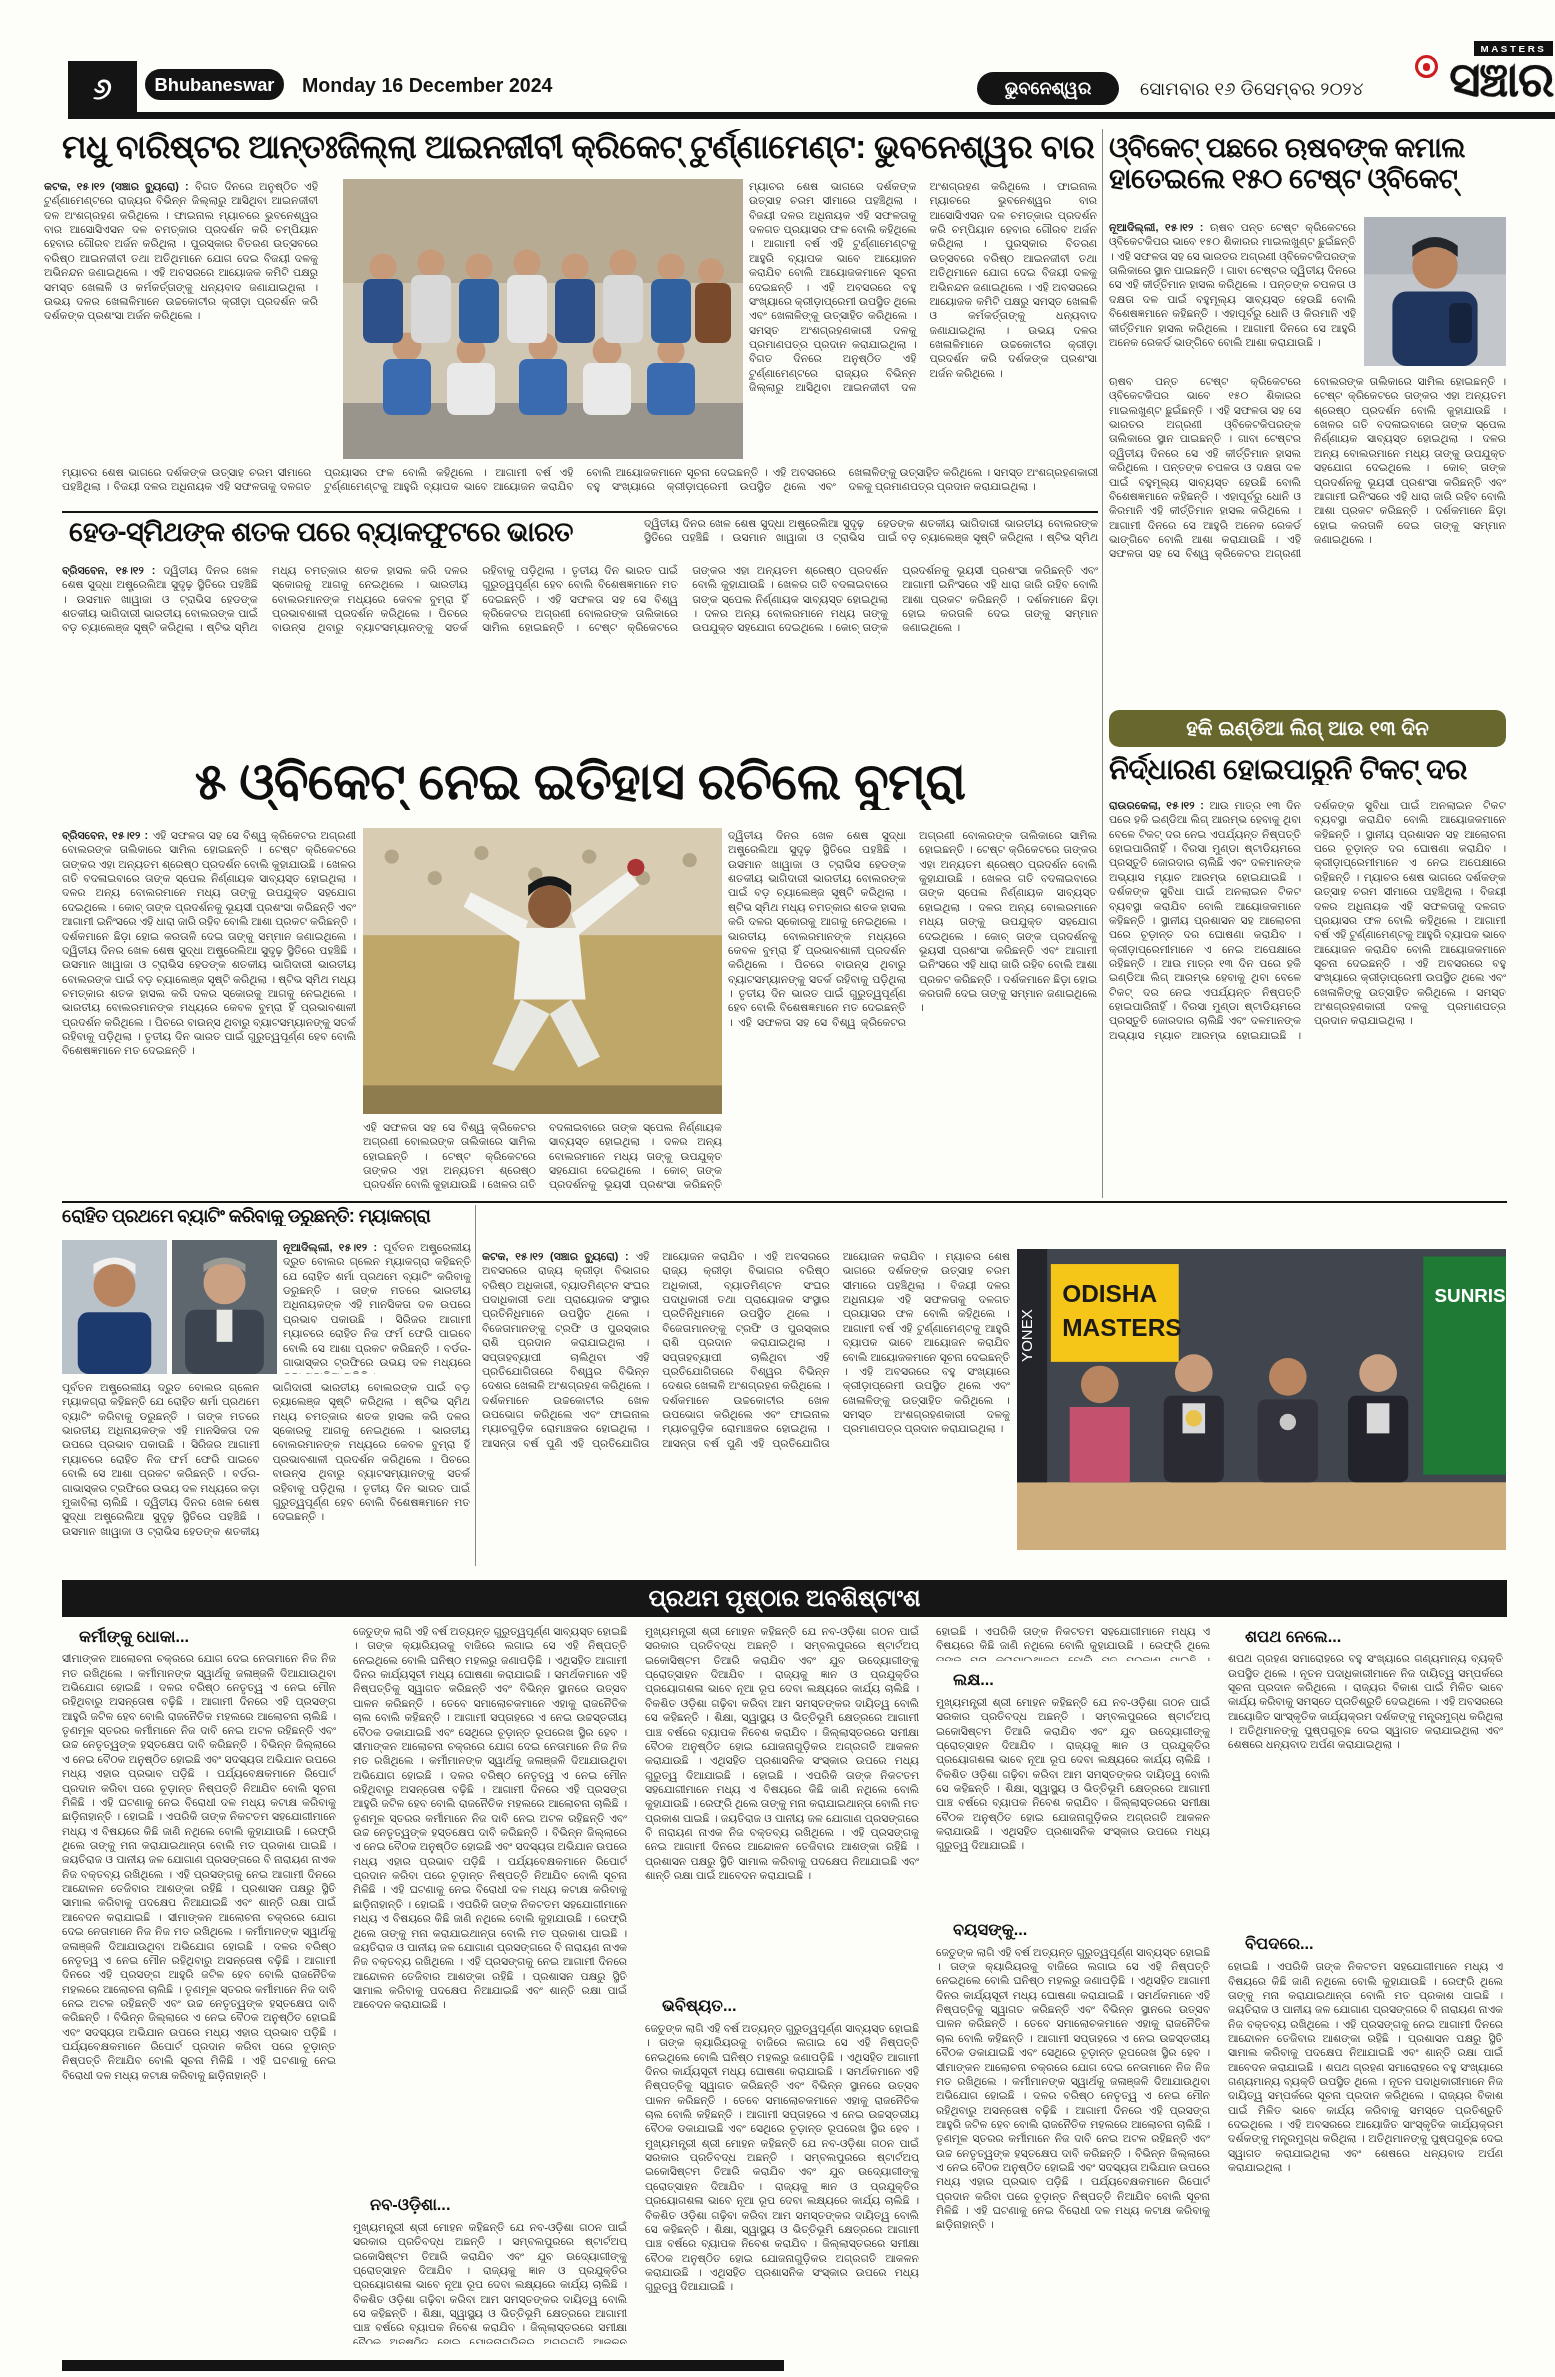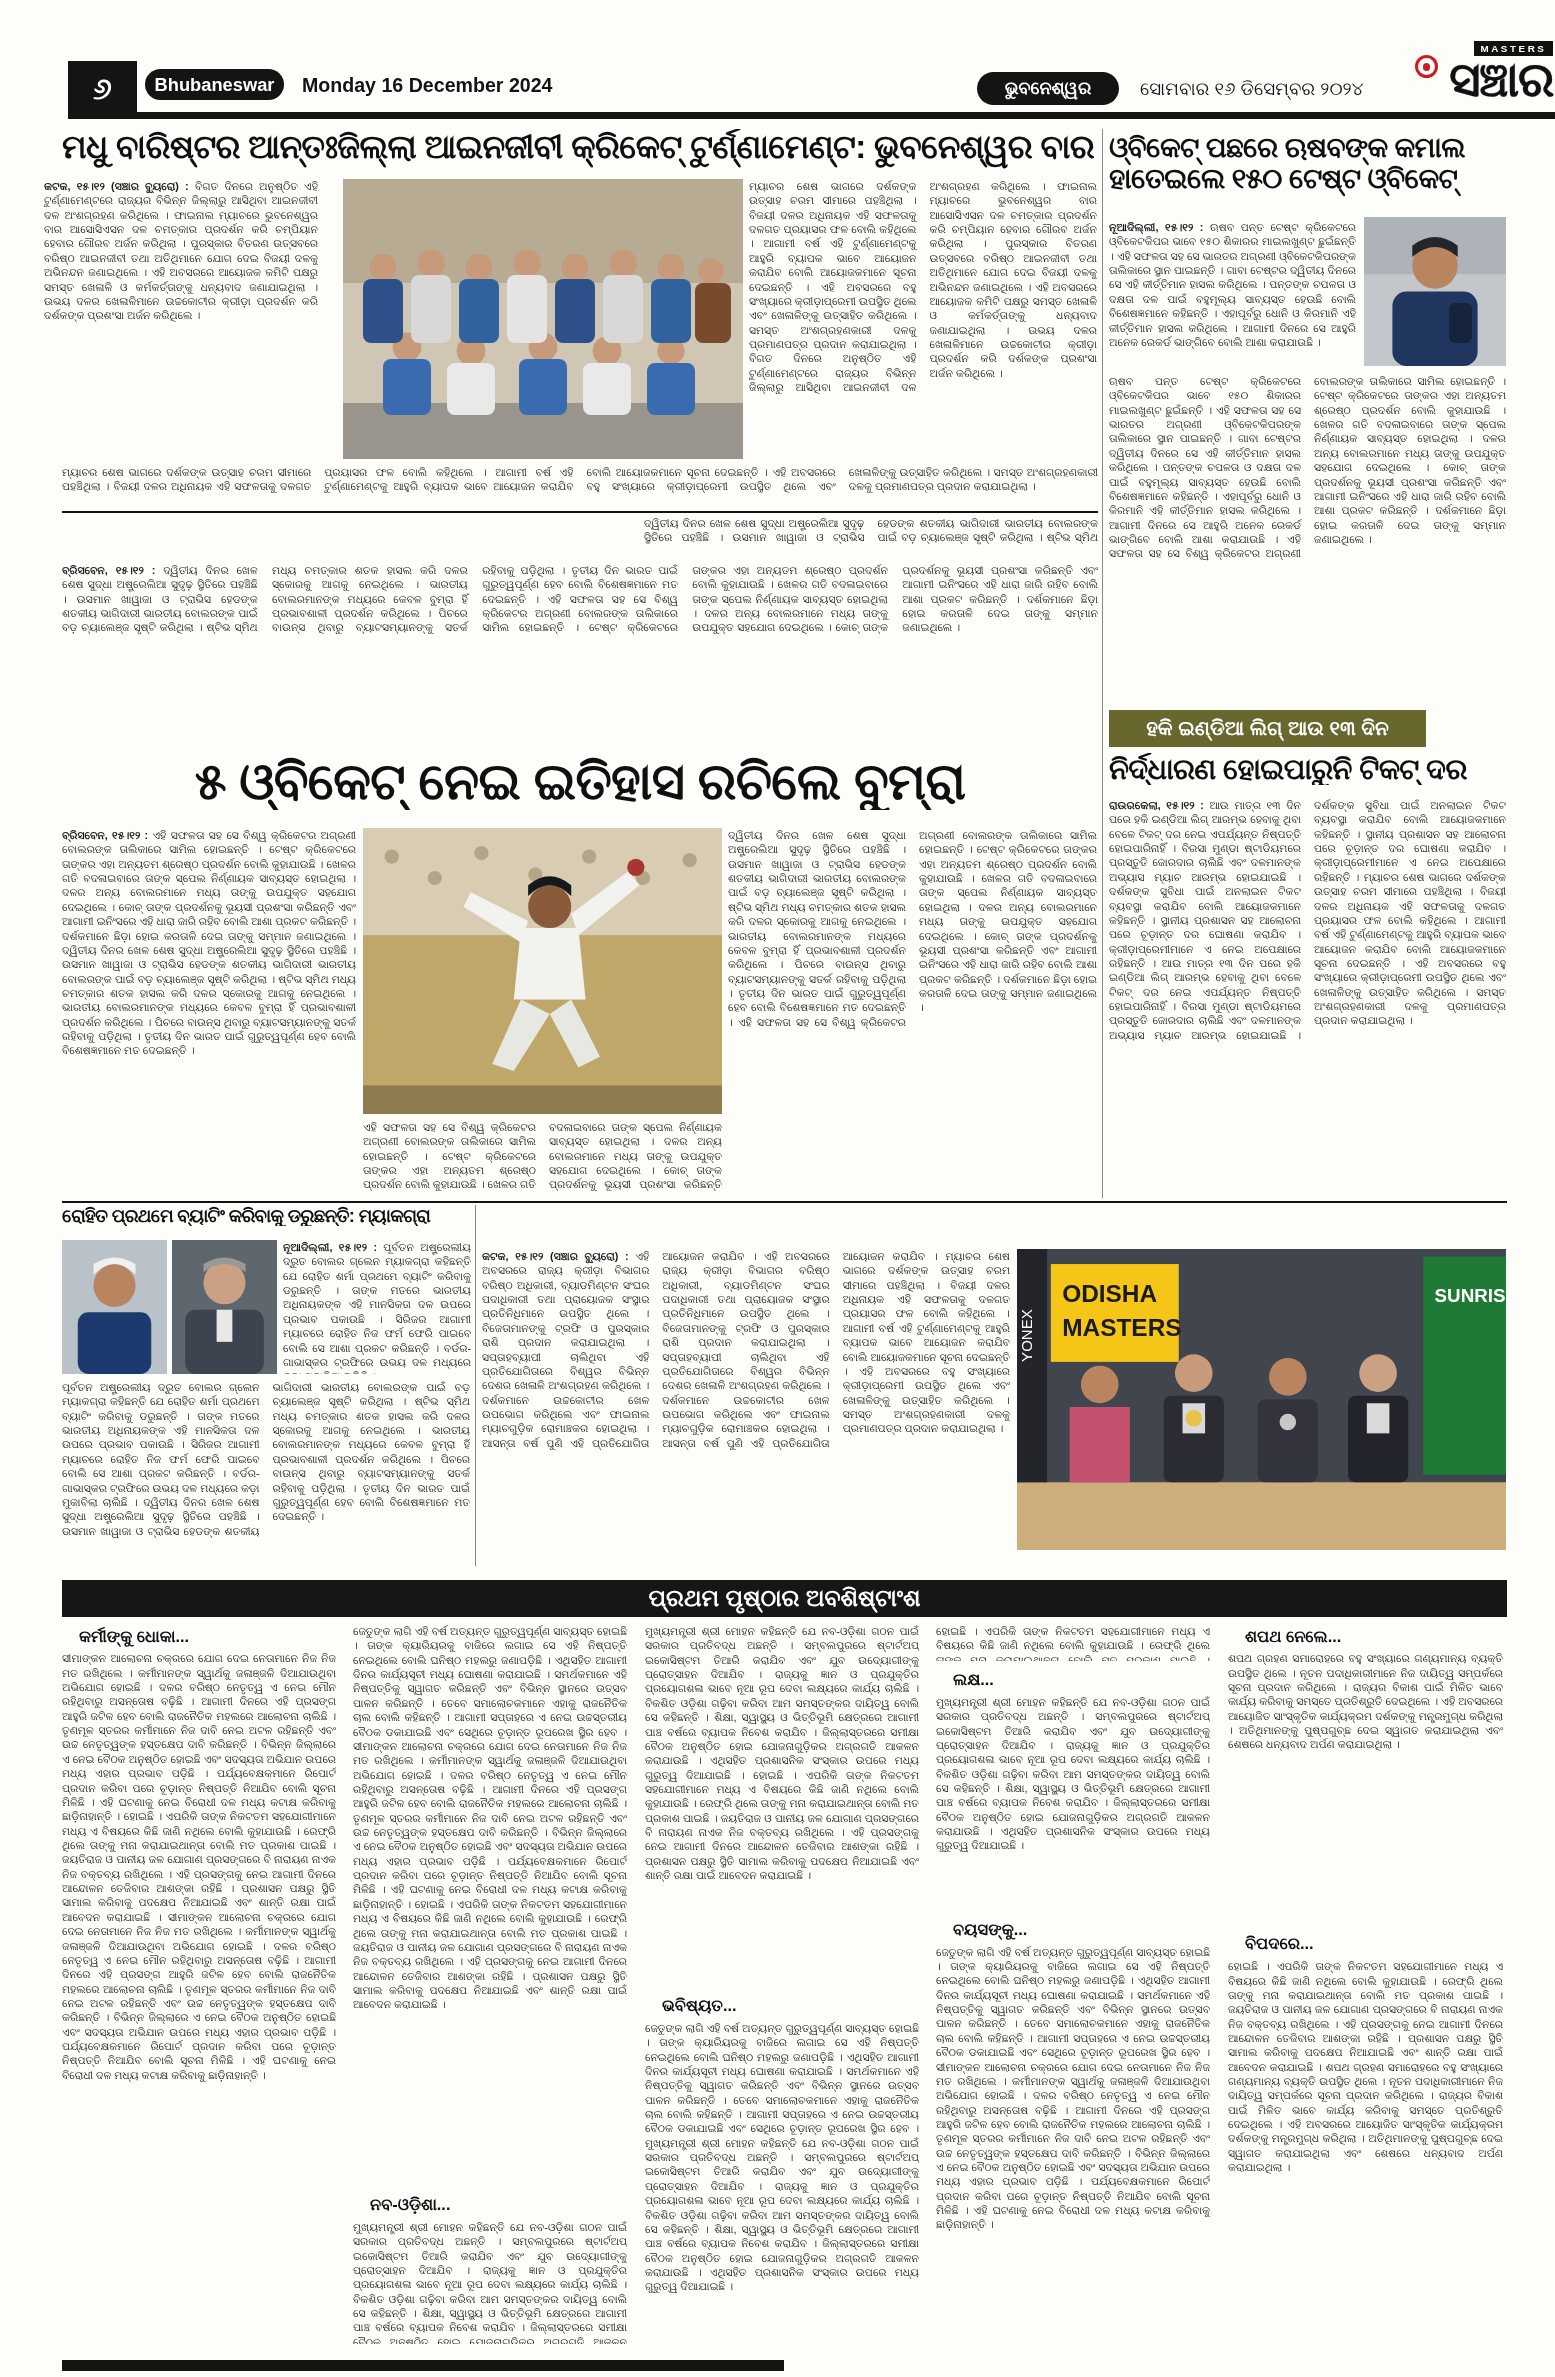--- a/index.html
+++ b/index.html
@@ -134,20 +134,21 @@
   <div class="abs body-txt" style="left:1109px;top:220px;width:247px;height:146px;">
     <span class="dl">ନୂଆଦିଲ୍ଲୀ, ୧୫।୧୨ :</span>
     <span>ଋଷବ ପନ୍ତ ଟେଷ୍ଟ କ୍ରିକେଟରେ ଓ୍ବିକେଟକିପର ଭାବେ ୧୫୦ ଶିକାରର ମାଇଲଖୁଣ୍ଟ ଛୁଇଁଛନ୍ତି । ଏହି ସଫଳତା ସହ ସେ ଭାରତର ଅଗ୍ରଣୀ ଓ୍ବିକେଟକିପରଙ୍କ ତାଲିକାରେ ସ୍ଥାନ ପାଇଛନ୍ତି । ଗାବା ଟେଷ୍ଟର ଦ୍ୱିତୀୟ ଦିନରେ ସେ ଏହି କୀର୍ତ୍ତିମାନ ହାସଲ କରିଥିଲେ । ପନ୍ତଙ୍କ ଚପଳତା ଓ ଦକ୍ଷତା ଦଳ ପାଇଁ ବହୁମୂଲ୍ୟ ସାବ୍ୟସ୍ତ ହେଉଛି ବୋଲି ବିଶେଷଜ୍ଞମାନେ କହିଛନ୍ତି । ଏହାପୂର୍ବରୁ ଧୋନି ଓ କିରମାନି ଏହି କୀର୍ତ୍ତିମାନ ହାସଲ କରିଥିଲେ । ଆଗାମୀ ଦିନରେ ସେ ଆହୁରି ଅନେକ ରେକର୍ଡ ଭାଙ୍ଗିବେ ବୋଲି ଆଶା କରାଯାଉଛି ।</span>
   </div>
   <div class="abs body-txt cols2" style="left:1109px;top:374px;width:397px;height:327px;">
     <span>ଋଷବ ପନ୍ତ ଟେଷ୍ଟ କ୍ରିକେଟରେ ଓ୍ବିକେଟକିପର ଭାବେ ୧୫୦ ଶିକାରର ମାଇଲଖୁଣ୍ଟ ଛୁଇଁଛନ୍ତି । ଏହି ସଫଳତା ସହ ସେ ଭାରତର ଅଗ୍ରଣୀ ଓ୍ବିକେଟକିପରଙ୍କ ତାଲିକାରେ ସ୍ଥାନ ପାଇଛନ୍ତି । ଗାବା ଟେଷ୍ଟର ଦ୍ୱିତୀୟ ଦିନରେ ସେ ଏହି କୀର୍ତ୍ତିମାନ ହାସଲ କରିଥିଲେ । ପନ୍ତଙ୍କ ଚପଳତା ଓ ଦକ୍ଷତା ଦଳ ପାଇଁ ବହୁମୂଲ୍ୟ ସାବ୍ୟସ୍ତ ହେଉଛି ବୋଲି ବିଶେଷଜ୍ଞମାନେ କହିଛନ୍ତି । ଏହାପୂର୍ବରୁ ଧୋନି ଓ କିରମାନି ଏହି କୀର୍ତ୍ତିମାନ ହାସଲ କରିଥିଲେ । ଆଗାମୀ ଦିନରେ ସେ ଆହୁରି ଅନେକ ରେକର୍ଡ ଭାଙ୍ଗିବେ ବୋଲି ଆଶା କରାଯାଉଛି ।</span>
     <span>ଏହି ସଫଳତା ସହ ସେ ବିଶ୍ୱ କ୍ରିକେଟର ଅଗ୍ରଣୀ ବୋଲରଙ୍କ ତାଲିକାରେ ସାମିଲ ହୋଇଛନ୍ତି । ଟେଷ୍ଟ କ୍ରିକେଟରେ ତାଙ୍କର ଏହା ଅନ୍ୟତମ ଶ୍ରେଷ୍ଠ ପ୍ରଦର୍ଶନ ବୋଲି କୁହାଯାଉଛି । ଖେଳର ଗତି ବଦଳାଇବାରେ ତାଙ୍କ ସ୍ପେଲ ନିର୍ଣ୍ଣାୟକ ସାବ୍ୟସ୍ତ ହୋଇଥିଲା । ଦଳର ଅନ୍ୟ ବୋଲରମାନେ ମଧ୍ୟ ତାଙ୍କୁ ଉପଯୁକ୍ତ ସହଯୋଗ ଦେଇଥିଲେ । କୋଚ୍ ତାଙ୍କ ପ୍ରଦର୍ଶନକୁ ଭୂୟସୀ ପ୍ରଶଂସା କରିଛନ୍ତି ଏବଂ ଆଗାମୀ ଇନିଂସରେ ଏହି ଧାରା ଜାରି ରହିବ ବୋଲି ଆଶା ପ୍ରକଟ କରିଛନ୍ତି । ଦର୍ଶକମାନେ ଛିଡ଼ା ହୋଇ କରତାଳି ଦେଇ ତାଙ୍କୁ ସମ୍ମାନ ଜଣାଇଥିଲେ ।</span>
   </div>
 
   <div class="rule" style="left:62px;top:511px;width:1036px;height:2px;"></div>
+  <div class="abs headline" style="left:69px;top:517px;width:562px;font-size:27.4px;white-space:nowrap;overflow:hidden;">ହେଡ-ସ୍ମିଥଙ୍କ ଶତକ ପରେ ବ୍ୟାକଫୁଟରେ ଭାରତ</div>
   <div class="abs body-txt cols2" style="left:644px;top:516px;width:454px;height:41px;">
     <span>ଦ୍ୱିତୀୟ ଦିନର ଖେଳ ଶେଷ ସୁଦ୍ଧା ଅଷ୍ଟ୍ରେଲିଆ ସୁଦୃଢ଼ ସ୍ଥିତିରେ ପହଞ୍ଚିଛି । ଉସମାନ ଖାୱାଜା ଓ ଟ୍ରାଭିସ ହେଡଙ୍କ ଶତକୀୟ ଭାଗିଦାରୀ ଭାରତୀୟ ବୋଲରଙ୍କ ପାଇଁ ବଡ଼ ଚ୍ୟାଲେଞ୍ଜ ସୃଷ୍ଟି କରିଥିଲା । ଷ୍ଟିଭ ସ୍ମିଥ ମଧ୍ୟ ଚମତ୍କାର ଶତକ ହାସଲ କରି ଦଳର ସ୍କୋରକୁ ଆଗକୁ ନେଇଥିଲେ । ଭାରତୀୟ ବୋଲରମାନଙ୍କ ମଧ୍ୟରେ କେବଳ ବୁମ୍ରା ହିଁ ପ୍ରଭାବଶାଳୀ ପ୍ରଦର୍ଶନ କରିଥିଲେ । ପିଚରେ ବାଉନ୍ସ ଥିବାରୁ ବ୍ୟାଟସମ୍ୟାନଙ୍କୁ ସତର୍କ ରହିବାକୁ ପଡ଼ିଥିଲା । ତୃତୀୟ ଦିନ ଭାରତ ପାଇଁ ଗୁରୁତ୍ୱପୂର୍ଣ୍ଣ ହେବ ବୋଲି ବିଶେଷଜ୍ଞମାନେ ମତ ଦେଇଛନ୍ତି ।</span>
   </div>
   <div class="abs body-txt cols5" style="left:62px;top:563px;width:1036px;height:182px;">
     <span class="dl">ବ୍ରିସବେନ, ୧୫।୧୨ :</span>
     <span>ଦ୍ୱିତୀୟ ଦିନର ଖେଳ ଶେଷ ସୁଦ୍ଧା ଅଷ୍ଟ୍ରେଲିଆ ସୁଦୃଢ଼ ସ୍ଥିତିରେ ପହଞ୍ଚିଛି । ଉସମାନ ଖାୱାଜା ଓ ଟ୍ରାଭିସ ହେଡଙ୍କ ଶତକୀୟ ଭାଗିଦାରୀ ଭାରତୀୟ ବୋଲରଙ୍କ ପାଇଁ ବଡ଼ ଚ୍ୟାଲେଞ୍ଜ ସୃଷ୍ଟି କରିଥିଲା । ଷ୍ଟିଭ ସ୍ମିଥ ମଧ୍ୟ ଚମତ୍କାର ଶତକ ହାସଲ କରି ଦଳର ସ୍କୋରକୁ ଆଗକୁ ନେଇଥିଲେ । ଭାରତୀୟ ବୋଲରମାନଙ୍କ ମଧ୍ୟରେ କେବଳ ବୁମ୍ରା ହିଁ ପ୍ରଭାବଶାଳୀ ପ୍ରଦର୍ଶନ କରିଥିଲେ । ପିଚରେ ବାଉନ୍ସ ଥିବାରୁ ବ୍ୟାଟସମ୍ୟାନଙ୍କୁ ସତର୍କ ରହିବାକୁ ପଡ଼ିଥିଲା । ତୃତୀୟ ଦିନ ଭାରତ ପାଇଁ ଗୁରୁତ୍ୱପୂର୍ଣ୍ଣ ହେବ ବୋଲି ବିଶେଷଜ୍ଞମାନେ ମତ ଦେଇଛନ୍ତି ।</span>
     <span>ଏହି ସଫଳତା ସହ ସେ ବିଶ୍ୱ କ୍ରିକେଟର ଅଗ୍ରଣୀ ବୋଲରଙ୍କ ତାଲିକାରେ ସାମିଲ ହୋଇଛନ୍ତି । ଟେଷ୍ଟ କ୍ରିକେଟରେ ତାଙ୍କର ଏହା ଅନ୍ୟତମ ଶ୍ରେଷ୍ଠ ପ୍ରଦର୍ଶନ ବୋଲି କୁହାଯାଉଛି । ଖେଳର ଗତି ବଦଳାଇବାରେ ତାଙ୍କ ସ୍ପେଲ ନିର୍ଣ୍ଣାୟକ ସାବ୍ୟସ୍ତ ହୋଇଥିଲା । ଦଳର ଅନ୍ୟ ବୋଲରମାନେ ମଧ୍ୟ ତାଙ୍କୁ ଉପଯୁକ୍ତ ସହଯୋଗ ଦେଇଥିଲେ । କୋଚ୍ ତାଙ୍କ ପ୍ରଦର୍ଶନକୁ ଭୂୟସୀ ପ୍ରଶଂସା କରିଛନ୍ତି ଏବଂ ଆଗାମୀ ଇନିଂସରେ ଏହି ଧାରା ଜାରି ରହିବ ବୋଲି ଆଶା ପ୍ରକଟ କରିଛନ୍ତି । ଦର୍ଶକମାନେ ଛିଡ଼ା ହୋଇ କରତାଳି ଦେଇ ତାଙ୍କୁ ସମ୍ମାନ ଜଣାଇଥିଲେ ।</span>
   </div>
 
   <div class="abs headline" style="left:62px;top:753px;width:1036px;font-size:51px;text-align:center;white-space:nowrap;overflow:hidden;">୫ ଓ୍ବିକେଟ୍ ନେଇ ଇତିହାସ ରଚିଲେ ବୁମ୍ରା</div>
@@ -187,21 +188,21 @@
   </div>
   <div class="abs body-txt cols2" style="left:363px;top:1120px;width:359px;height:76px;">
     <span>ଏହି ସଫଳତା ସହ ସେ ବିଶ୍ୱ କ୍ରିକେଟର ଅଗ୍ରଣୀ ବୋଲରଙ୍କ ତାଲିକାରେ ସାମିଲ ହୋଇଛନ୍ତି । ଟେଷ୍ଟ କ୍ରିକେଟରେ ତାଙ୍କର ଏହା ଅନ୍ୟତମ ଶ୍ରେଷ୍ଠ ପ୍ରଦର୍ଶନ ବୋଲି କୁହାଯାଉଛି । ଖେଳର ଗତି ବଦଳାଇବାରେ ତାଙ୍କ ସ୍ପେଲ ନିର୍ଣ୍ଣାୟକ ସାବ୍ୟସ୍ତ ହୋଇଥିଲା । ଦଳର ଅନ୍ୟ ବୋଲରମାନେ ମଧ୍ୟ ତାଙ୍କୁ ଉପଯୁକ୍ତ ସହଯୋଗ ଦେଇଥିଲେ । କୋଚ୍ ତାଙ୍କ ପ୍ରଦର୍ଶନକୁ ଭୂୟସୀ ପ୍ରଶଂସା କରିଛନ୍ତି ଏବଂ ଆଗାମୀ ଇନିଂସରେ ଏହି ଧାରା ଜାରି ରହିବ ବୋଲି ଆଶା ପ୍ରକଟ କରିଛନ୍ତି । ଦର୍ଶକମାନେ ଛିଡ଼ା ହୋଇ କରତାଳି ଦେଇ ତାଙ୍କୁ ସମ୍ମାନ ଜଣାଇଥିଲେ ।</span>
   </div>
 
   <div class="abs body-txt cols2" style="left:728px;top:828px;width:369px;height:367px;">
     <span>ଦ୍ୱିତୀୟ ଦିନର ଖେଳ ଶେଷ ସୁଦ୍ଧା ଅଷ୍ଟ୍ରେଲିଆ ସୁଦୃଢ଼ ସ୍ଥିତିରେ ପହଞ୍ଚିଛି । ଉସମାନ ଖାୱାଜା ଓ ଟ୍ରାଭିସ ହେଡଙ୍କ ଶତକୀୟ ଭାଗିଦାରୀ ଭାରତୀୟ ବୋଲରଙ୍କ ପାଇଁ ବଡ଼ ଚ୍ୟାଲେଞ୍ଜ ସୃଷ୍ଟି କରିଥିଲା । ଷ୍ଟିଭ ସ୍ମିଥ ମଧ୍ୟ ଚମତ୍କାର ଶତକ ହାସଲ କରି ଦଳର ସ୍କୋରକୁ ଆଗକୁ ନେଇଥିଲେ । ଭାରତୀୟ ବୋଲରମାନଙ୍କ ମଧ୍ୟରେ କେବଳ ବୁମ୍ରା ହିଁ ପ୍ରଭାବଶାଳୀ ପ୍ରଦର୍ଶନ କରିଥିଲେ । ପିଚରେ ବାଉନ୍ସ ଥିବାରୁ ବ୍ୟାଟସମ୍ୟାନଙ୍କୁ ସତର୍କ ରହିବାକୁ ପଡ଼ିଥିଲା । ତୃତୀୟ ଦିନ ଭାରତ ପାଇଁ ଗୁରୁତ୍ୱପୂର୍ଣ୍ଣ ହେବ ବୋଲି ବିଶେଷଜ୍ଞମାନେ ମତ ଦେଇଛନ୍ତି ।</span>
     <span>ଏହି ସଫଳତା ସହ ସେ ବିଶ୍ୱ କ୍ରିକେଟର ଅଗ୍ରଣୀ ବୋଲରଙ୍କ ତାଲିକାରେ ସାମିଲ ହୋଇଛନ୍ତି । ଟେଷ୍ଟ କ୍ରିକେଟରେ ତାଙ୍କର ଏହା ଅନ୍ୟତମ ଶ୍ରେଷ୍ଠ ପ୍ରଦର୍ଶନ ବୋଲି କୁହାଯାଉଛି । ଖେଳର ଗତି ବଦଳାଇବାରେ ତାଙ୍କ ସ୍ପେଲ ନିର୍ଣ୍ଣାୟକ ସାବ୍ୟସ୍ତ ହୋଇଥିଲା । ଦଳର ଅନ୍ୟ ବୋଲରମାନେ ମଧ୍ୟ ତାଙ୍କୁ ଉପଯୁକ୍ତ ସହଯୋଗ ଦେଇଥିଲେ । କୋଚ୍ ତାଙ୍କ ପ୍ରଦର୍ଶନକୁ ଭୂୟସୀ ପ୍ରଶଂସା କରିଛନ୍ତି ଏବଂ ଆଗାମୀ ଇନିଂସରେ ଏହି ଧାରା ଜାରି ରହିବ ବୋଲି ଆଶା ପ୍ରକଟ କରିଛନ୍ତି । ଦର୍ଶକମାନେ ଛିଡ଼ା ହୋଇ କରତାଳି ଦେଇ ତାଙ୍କୁ ସମ୍ମାନ ଜଣାଇଥିଲେ ।</span>
   </div>
 
-  <div class="abs kicker" style="left:1109px;top:710px;width:317px;height:37px;">
+  <div class="abs kicker" style="left:1109px;top:710px;width:397px;height:37px;border-radius:10px;">
     <span style="font-size:20px;">ହକି ଇଣ୍ଡିଆ ଲିଗ୍ ଆଉ ୧୩ ଦିନ</span>
   </div>
   <div class="abs headline" style="left:1109px;top:753px;width:397px;font-size:29px;white-space:nowrap;overflow:hidden;">ନିର୍ଦ୍ଧାରଣ ହୋଇପାରୁନି ଟିକଟ୍ ଦର</div>
   <div class="abs body-txt cols2" style="left:1109px;top:798px;width:397px;height:399px;">
     <span class="dl">ରାଉରକେଲା, ୧୫।୧୨ :</span>
     <span>ଆଉ ମାତ୍ର ୧୩ ଦିନ ପରେ ହକି ଇଣ୍ଡିଆ ଲିଗ୍ ଆରମ୍ଭ ହେବାକୁ ଥିବା ବେଳେ ଟିକଟ୍ ଦର ନେଇ ଏପର୍ଯ୍ୟନ୍ତ ନିଷ୍ପତ୍ତି ହୋଇପାରିନାହିଁ । ବିରସା ମୁଣ୍ଡା ଷ୍ଟାଡିୟମରେ ପ୍ରସ୍ତୁତି ଜୋରଦାର ଚାଲିଛି ଏବଂ ଦଳମାନଙ୍କ ଅଭ୍ୟାସ ମ୍ୟାଚ ଆରମ୍ଭ ହୋଇଯାଇଛି । ଦର୍ଶକଙ୍କ ସୁବିଧା ପାଇଁ ଅନଲାଇନ ଟିକଟ ବ୍ୟବସ୍ଥା କରାଯିବ ବୋଲି ଆୟୋଜକମାନେ କହିଛନ୍ତି । ସ୍ଥାନୀୟ ପ୍ରଶାସନ ସହ ଆଲୋଚନା ପରେ ଚୂଡ଼ାନ୍ତ ଦର ଘୋଷଣା କରାଯିବ । କ୍ରୀଡ଼ାପ୍ରେମୀମାନେ ଏ ନେଇ ଅପେକ୍ଷାରେ ରହିଛନ୍ତି ।</span>
     <span>ଆଉ ମାତ୍ର ୧୩ ଦିନ ପରେ ହକି ଇଣ୍ଡିଆ ଲିଗ୍ ଆରମ୍ଭ ହେବାକୁ ଥିବା ବେଳେ ଟିକଟ୍ ଦର ନେଇ ଏପର୍ଯ୍ୟନ୍ତ ନିଷ୍ପତ୍ତି ହୋଇପାରିନାହିଁ । ବିରସା ମୁଣ୍ଡା ଷ୍ଟାଡିୟମରେ ପ୍ରସ୍ତୁତି ଜୋରଦାର ଚାଲିଛି ଏବଂ ଦଳମାନଙ୍କ ଅଭ୍ୟାସ ମ୍ୟାଚ ଆରମ୍ଭ ହୋଇଯାଇଛି । ଦର୍ଶକଙ୍କ ସୁବିଧା ପାଇଁ ଅନଲାଇନ ଟିକଟ ବ୍ୟବସ୍ଥା କରାଯିବ ବୋଲି ଆୟୋଜକମାନେ କହିଛନ୍ତି । ସ୍ଥାନୀୟ ପ୍ରଶାସନ ସହ ଆଲୋଚନା ପରେ ଚୂଡ଼ାନ୍ତ ଦର ଘୋଷଣା କରାଯିବ । କ୍ରୀଡ଼ାପ୍ରେମୀମାନେ ଏ ନେଇ ଅପେକ୍ଷାରେ ରହିଛନ୍ତି ।</span>
     <span>ମ୍ୟାଚର ଶେଷ ଭାଗରେ ଦର୍ଶକଙ୍କ ଉତ୍ସାହ ଚରମ ସୀମାରେ ପହଞ୍ଚିଥିଲା । ବିଜୟୀ ଦଳର ଅଧିନାୟକ ଏହି ସଫଳତାକୁ ଦଳଗତ ପ୍ରୟାସର ଫଳ ବୋଲି କହିଥିଲେ । ଆଗାମୀ ବର୍ଷ ଏହି ଟୁର୍ଣ୍ଣାମେଣ୍ଟକୁ ଆହୁରି ବ୍ୟାପକ ଭାବେ ଆୟୋଜନ କରାଯିବ ବୋଲି ଆୟୋଜକମାନେ ସୂଚନା ଦେଇଛନ୍ତି । ଏହି ଅବସରରେ ବହୁ ସଂଖ୍ୟାରେ କ୍ରୀଡ଼ାପ୍ରେମୀ ଉପସ୍ଥିତ ଥିଲେ ଏବଂ ଖେଳାଳିଙ୍କୁ ଉତ୍ସାହିତ କରିଥିଲେ । ସମସ୍ତ ଅଂଶଗ୍ରହଣକାରୀ ଦଳକୁ ପ୍ରମାଣପତ୍ର ପ୍ରଦାନ କରାଯାଇଥିଲା ।</span>
   </div>
 

